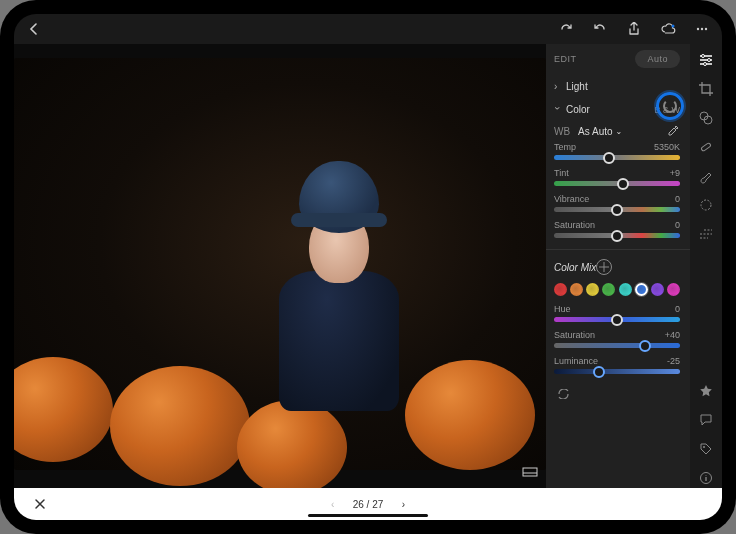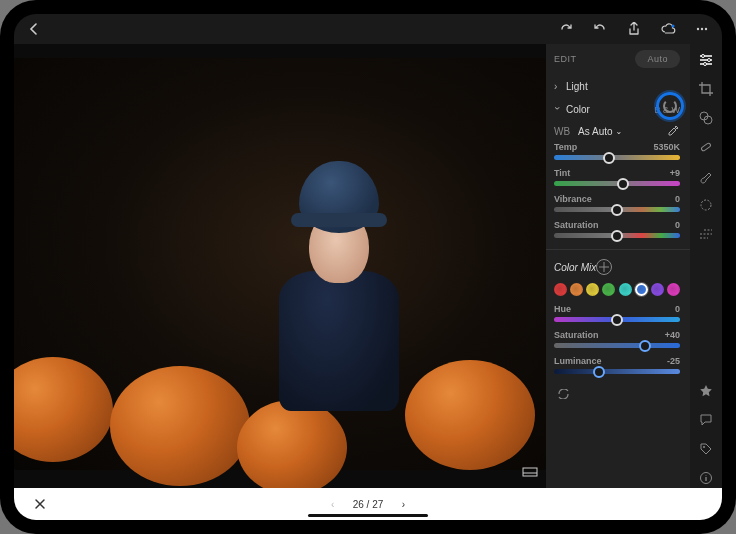--- a/index.html
+++ b/index.html
@@ -33,21 +33,21 @@
   .sect { display:flex; align-items:center; justify-content:space-between; padding:5px 0; cursor:pointer;}
   .sect-left { display:flex; align-items:center; gap:6px;}
   .chev { width:6px; display:inline-block; color:#aaa;}
   .bw-tog { display:inline-flex; align-items:center; gap:6px;}
   .bw-tog span{ font-size:9px; color:#888;}
   .color-target { width:28px; height:28px; border-radius:50%; border:3px solid #1473e6; box-shadow:0 0 0 2px rgba(20,115,230,0.35); display:flex; align-items:center; justify-content:center; cursor:pointer; position:absolute; right:6px; top:48px;}
   .color-target-inner{ width:14px;height:14px;border-radius:50%; border:2px solid #888; border-top-color:transparent;}
   .wb-row{ display:flex; align-items:center; justify-content:space-between; padding:4px 0 2px 0;}
   .wb-select{ display:flex; align-items:center; gap:3px; cursor:pointer;}
   .eyedrop{width:14px;height:14px; color:#aaa;}
-  .slider-row { padding: 2px 0 6px 0; font-weight: bold;}
+  .slider-row { padding: 2px 0 6px 0;}
   .slider-head { display:flex; justify-content:space-between; font-size:9px; color:#999; margin-bottom:3px;}
   .track { height:5px; border-radius:3px; position:relative; cursor:pointer;}
   .thumb { position:absolute; top:50%; width:12px; height:12px; border-radius:50%; background:#1a1a1a; border:2px solid #ddd; transform:translate(-50%,-50%);}
   .g-temp{ background: linear-gradient(90deg,#2a7fd8,#7a7a7a 50%,#e6b332);}
   .g-tint{ background: linear-gradient(90deg,#35a24a,#7a7a7a 50%,#c743c7);}
   .g-vib{ background: linear-gradient(90deg,#555,#7a7a7a 50%,#b5704a 70%, #6ab04a 85%, #3a7bd5);}
   .g-sat{ background: linear-gradient(90deg,#555,#7a7a7a 50%,#d44 70%, #4a4 85%, #36d);}
   .g-hue{ background: linear-gradient(90deg,#b33ac7,#3a5bd8,#2aa0e0);}
   .g-sat2{ background: linear-gradient(90deg,#666,#2a6bd8);}
   .g-lum{ background: linear-gradient(90deg,#0b1a3a,#5a8adf);}

